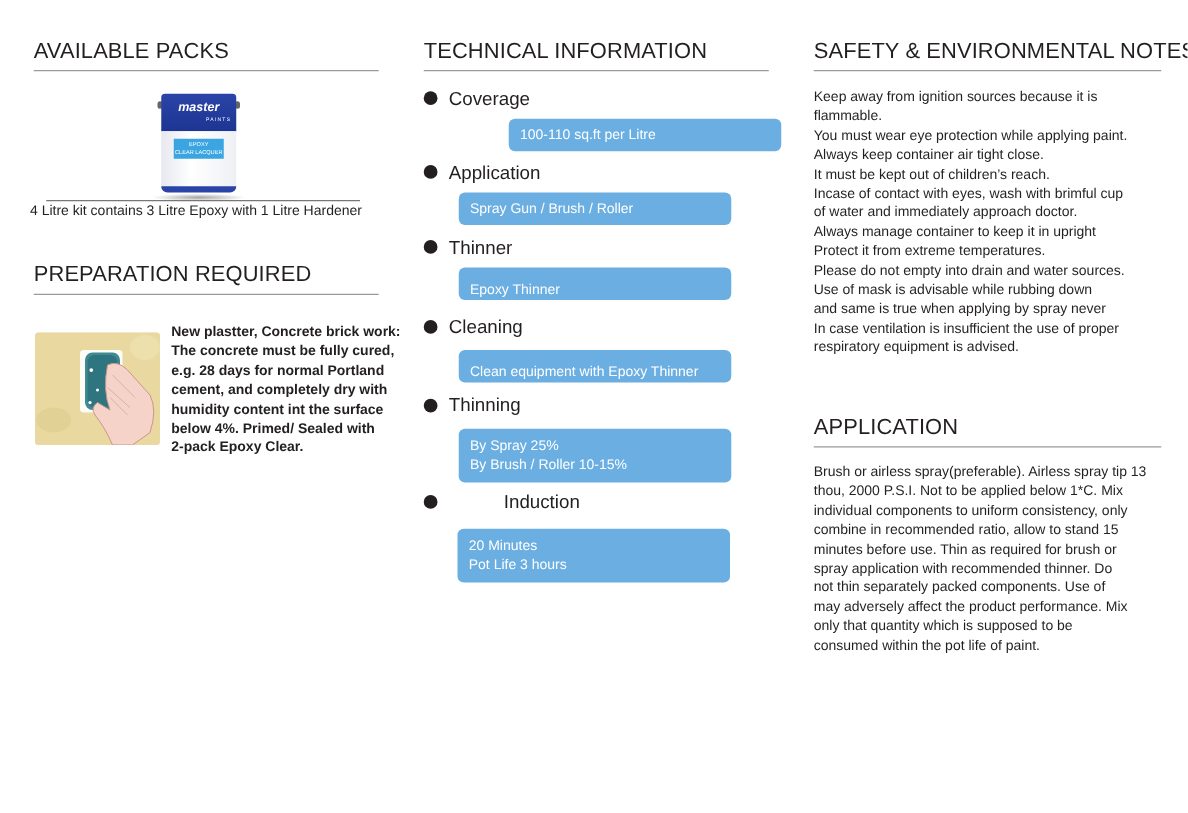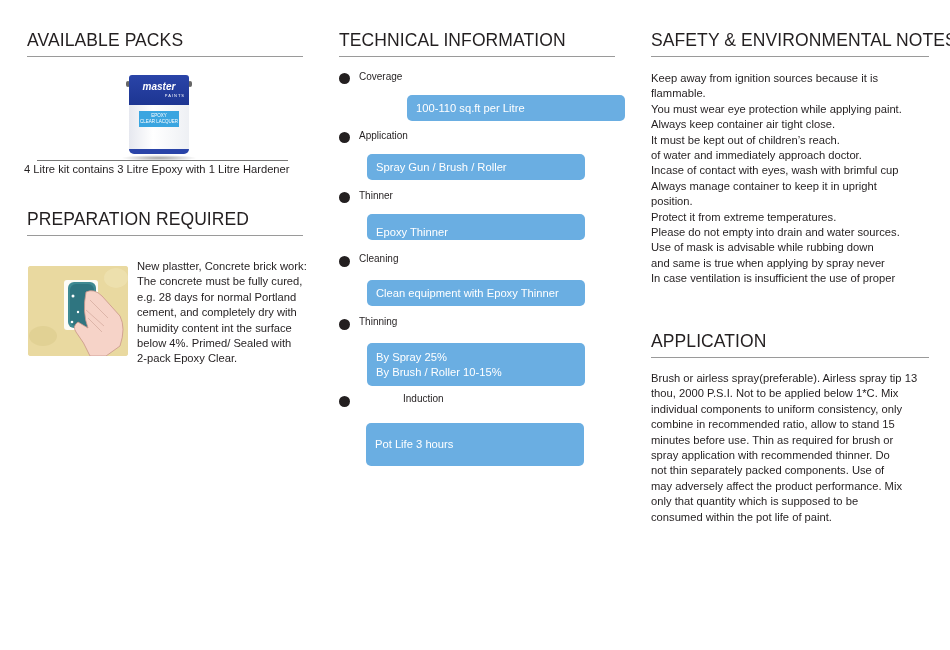--- a/index.html
+++ b/index.html
@@ -35,27 +35,27 @@
     .can-body { position: absolute; left: 0; top: 30px; width: 60px; height: 46px; background: linear-gradient(90deg, #e6e8ef, #ffffff 40%, #eef0f4); }
     .can-label { position: absolute; left: 10px; top: 6px; width: 40px; height: 16px; background: #3aa5e0; color: #fff; font-size: 4.5px; text-align: center; line-height: 6px; padding-top: 2px; }
     .can-bottom { position: absolute; left: 0; top: 74px; width: 60px; height: 5px; background: #2a44a8; border-radius: 0 0 8px 8px; }
     .can-shadow { position: absolute; left: -8px; top: 80px; width: 76px; height: 6px; background: radial-gradient(ellipse, rgba(0,0,0,0.35), rgba(0,0,0,0) 70%); }
     .handle-l, .handle-r { position: absolute; top: 6px; width: 4px; height: 6px; background: #666; border-radius: 2px; }
     .handle-l { left: -3px; } .handle-r { right: -3px; }
 
     
     .prep-title { position: absolute; top: 209px; left: 0; width: 276px; }
     .prep-image { position: absolute; top: 266px; left: 1px; width: 100px; height: 90px; background: #e8d79e; border-radius: 3px; overflow: hidden; }
-    .prep-text { position: absolute; top: 259px; left: 110px; width: 190px; font-size: 11.2px; line-height: 15.4px; color: #231f20; }
+    .prep-text { position: absolute; top: 259px; left: 110px; width: 190px; font-size: 11.2px; line-height: 15.4px; color: #231f20; font-weight: bold; }
 
     
     .tech-title { position: absolute; top: 30px; left: 0; width: 276px; }
     .tech-item { position: absolute; left: 0; width: 276px; }
     .tech-bullet { position: absolute; left: 0; width: 11px; height: 11px; border-radius: 50%; background: #231f20; }
-    .tech-label { position: absolute; left: 20px; font-size: 10px; color: #231f20; white-space: nowrap; }
+    .tech-label { position: absolute; left: 20px; font-size: 15px; color: #231f20; white-space: nowrap; }
     .tech-box {
       position: absolute; left: 28px; width: 218px;
       background: #6aaee2; color: #ffffff; border-radius: 5px;
       font-size: 11.2px; line-height: 15px; padding: 0 9px;
       display: flex; flex-direction: column; justify-content: center;
     }
 
     
     .safety-title { position: absolute; top: 30px; left: 0; width: 278px; }
     .safety-text { position: absolute; top: 71px; left: 0; width: 290px; font-size: 11.2px; line-height: 15.4px; color: #231f20; }
@@ -144,60 +144,61 @@
     <span class="tech-bullet" style="top:192px;"></span>
     <span class="tech-label" style="top:190px;">Thinner</span>
     <div class="tech-box" style="top:214px;height:26px;justify-content:flex-end;">
       <div>Epoxy Thinner</div>
     </div>
   </div>
 
   <div class="tech-item" style="top:0;">
     <span class="tech-bullet" style="top:256px;"></span>
     <span class="tech-label" style="top:253px;">Cleaning</span>
-    <div class="tech-box" style="top:280px;height:26px;">
+    <div class="tech-box" style="top:280px;height:26px;justify-content:flex-end;">
       <div>Clean equipment with Epoxy Thinner</div>
     </div>
   </div>
 
   <div class="tech-item" style="top:0;">
     <span class="tech-bullet" style="top:319px;"></span>
     <span class="tech-label" style="top:316px;">Thinning</span>
     <div class="tech-box" style="top:343px;height:43px;">
       <div>By Spray 25%</div>
       <div>By Brush / Roller 10-15%</div>
     </div>
   </div>
 
   <div class="tech-item" style="top:0;">
     <span class="tech-bullet" style="top:396px;"></span>
     <span class="tech-label" style="top:393px;margin-left:44px;">Induction</span>
     <div class="tech-box" style="top:423px;left:27px;height:43px;">
+      <div>20 Minutes</div>
       <div>Pot Life 3 hours</div>
     </div>
   </div>
 </div>
 
 <div class="col col-right">
   <h2 class="section-title safety-title">SAFETY &amp; ENVIRONMENTAL NOTES</h2>
   <div class="safety-text">
     <div>Keep away from ignition sources because it is</div>
     <div>flammable.</div>
     <div>You must wear eye protection while applying paint.</div>
     <div>Always keep container air tight close.</div>
     <div>It must be kept out of children’s reach.</div>
+    <div>Incase of contact with eyes, wash with brimful cup</div>
     <div>of water and immediately approach doctor.</div>
-    <div>Incase of contact with eyes, wash with brimful cup</div>
     <div>Always manage container to keep it in upright</div>
-    <div>position.</div>
     <div>Protect it from extreme temperatures.</div>
     <div>Please do not empty into drain and water sources.</div>
     <div>Use of mask is advisable while rubbing down</div>
     <div>and same is true when applying by spray never</div>
     <div>In case ventilation is insufficient the use of proper</div>
+    <div>respiratory equipment is advised.</div>
   </div>
 
   <h2 class="section-title app-title">APPLICATION</h2>
   <div class="app-text">
     <div>Brush or airless spray(preferable). Airless spray tip 13</div>
     <div>thou, 2000 P.S.I. Not to be applied below 1*C. Mix</div>
     <div>individual components to uniform consistency, only</div>
     <div>combine in recommended ratio, allow to stand 15</div>
     <div>minutes before use. Thin as required for brush or</div>
     <div>spray application with recommended thinner. Do</div>

